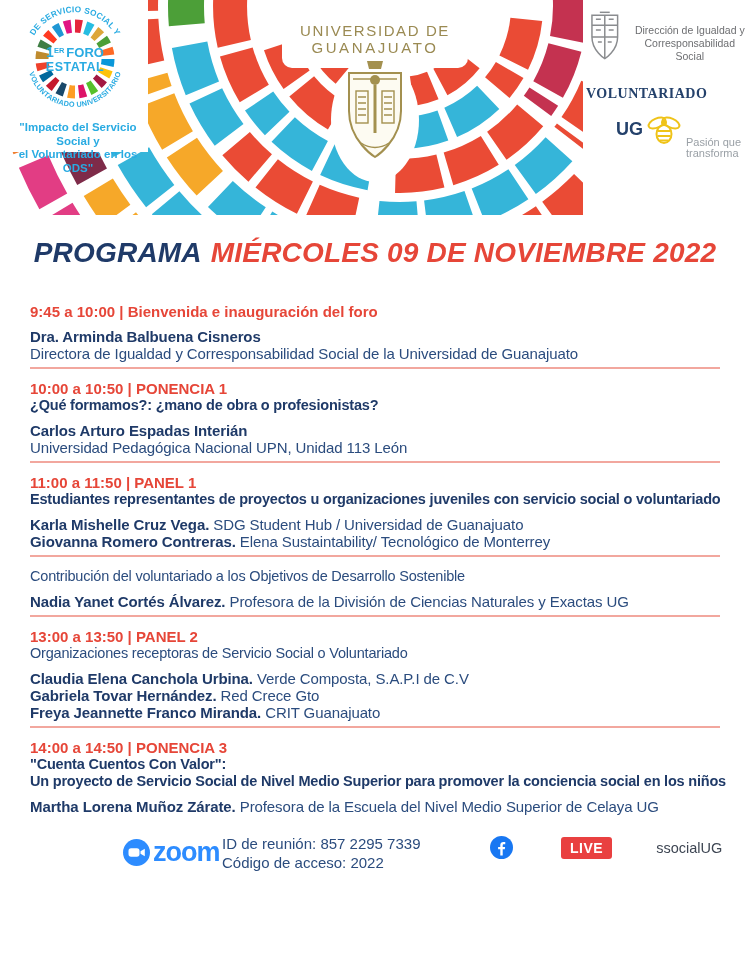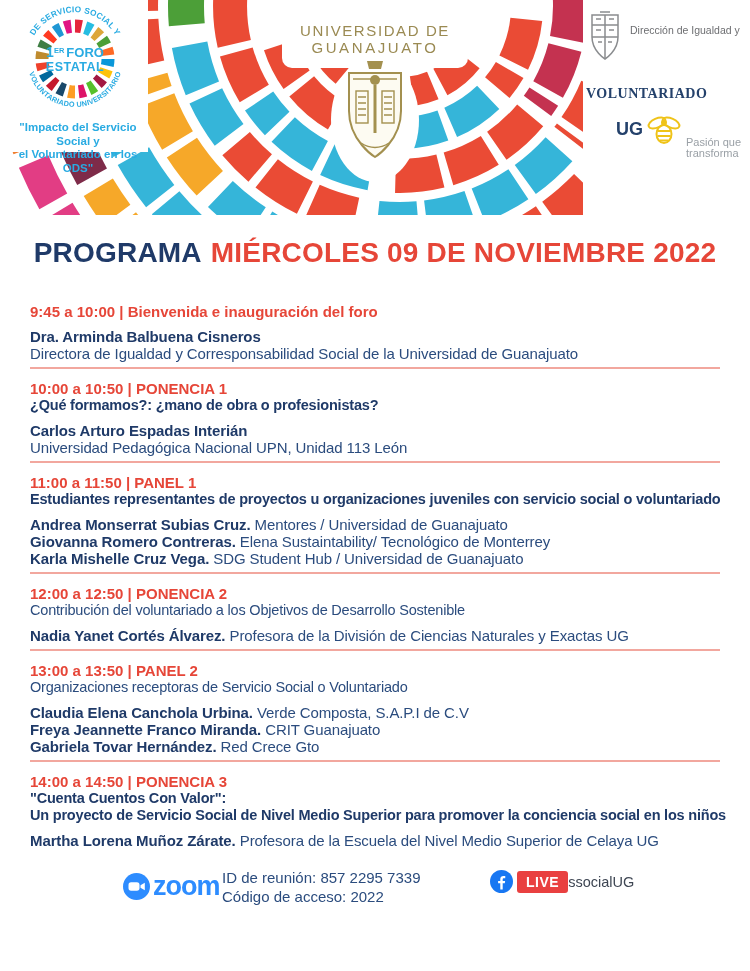--- a/index.html
+++ b/index.html
@@ -19,40 +19,40 @@
   .ug-line{font-size:15px;letter-spacing:1.6px;color:var(--gold,#9A8A52);line-height:17px;}
   .dir-logo{position:absolute;left:588px;top:10px;display:flex;align-items:flex-start;}
   .dir-text{margin-left:8px;margin-top:14px;font-size:10.5px;line-height:13px;color:var(--gray,#6D6E71);text-align:center;}
   .vol-logo{position:absolute;left:586px;top:86px;width:160px;}
   .vol-word{font-size:14px;font-weight:bold;letter-spacing:.5px;color:var(--vol_navy,#24416B);font-family:Liberation Serif, serif;}
   .vol-row{display:flex;align-items:center;margin-top:-1px;}
   .vol-ug{margin-left:30px;font-size:18px;font-weight:bold;color:var(--vol_navy,#24416B);}
   .vol-slogan{margin-left:3px;font-size:11px;line-height:10.5px;color:#9AA0A6;margin-top:36px;}
 
   
-  .title{margin-top:22px;text-align:center;font-size:28px;font-weight:bold;letter-spacing:.2px;line-height:32px;}
+  .title{margin-top:22px;text-align:center;font-size:28px;font-weight:bold;letter-spacing:.2px;line-height:32px;font-style:italic;}
   .t-program{color:var(--navy,#1E3765);margin-right:9px;}
   .t-date{color:var(--red,#E64638);}
 
   
   .sections{margin-top:34px;padding:0 30px;}
   .sec-head{font-size:15px;font-weight:bold;color:var(--red,#E64638);line-height:17px;white-space:nowrap;}
   .subtitle{font-size:14.5px;line-height:17px;color:var(--body,#2B4C7E);letter-spacing:-.2px;white-space:nowrap;}
   .subtitle.b{font-weight:bold;color:var(--navy,#1F3A68);}
   .speakers{margin-top:8px;}
   .speaker{font-size:15px;line-height:17px;color:var(--body,#2B4C7E);white-space:nowrap;letter-spacing:-.1px;}
   .speaker .name,.speaker.name{font-weight:bold;color:var(--navy,#1F3A68);}
   .divider{height:2px;background:var(--divider,#F2A79E);margin:5px 0 11px;}
 
   
   .footer{position:relative;height:72px;margin-top:6px;}
   .zoom-group{position:absolute;left:123px;top:16px;display:flex;align-items:center;}
   .zoom-word{margin-left:3px;font-size:27px;font-weight:bold;letter-spacing:-1px;color:var(--zoom_blue,#2D8CFF);}
   .meet-info{position:absolute;left:222px;top:13px;font-size:15px;line-height:19px;color:var(--body,#2B4C7E);}
-  .fb-group{position:absolute;left:490px;top:15px;display:flex;align-items:center;}
+  .fb-group{position:absolute;left:490px;top:15px;display:flex;align-items:center;gap:44px;}
   .live-badge{margin-left:4px;background:var(--live_red,#E94040);color:#fff;font-weight:bold;font-size:14px;
               padding:3px 9px;border-radius:3px;letter-spacing:.5px;}
   .fb-handle{font-size:14.5px;color:var(--handle,#3E4653);}
 </style>
 </head>
 <body>
 
 <div class="poster">
 
   <div class="hero">
@@ -234,20 +234,21 @@
       <svg width="34" height="54" viewBox="0 0 34 54">
         <g stroke="#8A8C8F" fill="none" stroke-width="1.5">
           <path d="M12 2 h10"></path>
           <path d="M4 5 H30 V27 C30 41 17 49 17 49 C17 49 4 41 4 27 Z"></path>
           <path d="M4 15 H30 M4 27 H30 M17 5 V49"></path>
           <path d="M8 9 h5 M21 9 h5 M8 20 h5 M21 20 h5 M10 32 h4 M20 32 h4"></path>
         </g>
       </svg>
       <div class="dir-text">
         <div>Dirección de Igualdad y</div>
+        <div>Corresponsabilidad Social</div>
       </div>
     </div>
 
     <div class="vol-logo">
       <div class="vol-word">VOLUNTARIADO</div>
       <div class="vol-row">
         <span class="vol-ug">UG</span>
         <svg width="38" height="30" viewBox="0 0 38 30" style="margin-left:2px">
           <g stroke="#EFC319" fill="none" stroke-width="2">
             <ellipse cx="12" cy="8" rx="9" ry="4.5" transform="rotate(-24 12 8)"></ellipse>
@@ -284,41 +285,39 @@
         <div class="speakers">
           <div class="speaker name">Carlos Arturo Espadas Interián</div>
           <div class="speaker">Universidad Pedagógica Nacional UPN, Unidad 113 León</div>
         </div>
       </section>
       <div class="divider"></div>
       <section class="sec">
         <div class="sec-head"><span class="time">11:00 a 11:50</span><span class="sep"> | </span><span class="kind">PANEL 1</span></div>
         <div class="subtitle b">Estudiantes representantes de proyectos u organizaciones juveniles con servicio social o voluntariado</div>
         <div class="speakers">
-          <div class="speaker"><span class="name">Andrea Monserrat Subias Cruz.</span><span class="aff"> Mentores / Universidad de Guanajuato</span></div>
+          <div class="speaker"><span class="name">Karla Mishelle Cruz Vega.</span><span class="aff"> SDG Student Hub / Universidad de Guanajuato</span></div>
           <div class="speaker"><span class="name">Giovanna Romero Contreras.</span><span class="aff"> Elena Sustaintability/ Tecnológico de Monterrey</span></div>
-          <div class="speaker"><span class="name">Karla Mishelle Cruz Vega.</span><span class="aff"> SDG Student Hub / Universidad de Guanajuato</span></div>
-        </div>
-      </section>
-      <div class="divider"></div>
-      <section class="sec">
-        <div class="sec-head"><span class="time">12:00 a 12:50</span><span class="sep"> | </span><span class="kind">PONENCIA 2</span></div>
+        </div>
+      </section>
+      <div class="divider"></div>
+      <section class="sec">
         <div class="subtitle">Contribución del voluntariado a los Objetivos de Desarrollo Sostenible</div>
         <div class="speakers">
           <div class="speaker"><span class="name">Nadia Yanet Cortés Álvarez.</span><span class="aff"> Profesora de la División de Ciencias Naturales y Exactas UG</span></div>
         </div>
       </section>
       <div class="divider"></div>
       <section class="sec">
         <div class="sec-head"><span class="time">13:00 a 13:50</span><span class="sep"> | </span><span class="kind">PANEL 2</span></div>
         <div class="subtitle">Organizaciones receptoras de Servicio Social o Voluntariado</div>
         <div class="speakers">
           <div class="speaker"><span class="name">Claudia Elena Canchola Urbina.</span><span class="aff"> Verde Composta, S.A.P.I de C.V</span></div>
+          <div class="speaker"><span class="name">Gabriela Tovar Hernández.</span><span class="aff"> Red Crece Gto</span></div>
           <div class="speaker"><span class="name">Freya Jeannette Franco Miranda.</span><span class="aff"> CRIT Guanajuato</span></div>
-          <div class="speaker"><span class="name">Gabriela Tovar Hernández.</span><span class="aff"> Red Crece Gto</span></div>
         </div>
       </section>
       <div class="divider"></div>
       <section class="sec">
         <div class="sec-head"><span class="time">14:00 a 14:50</span><span class="sep"> | </span><span class="kind">PONENCIA 3</span></div>
         <div class="subtitle b">"Cuenta Cuentos Con Valor":</div>
         <div class="subtitle b">Un proyecto de Servicio Social de Nivel Medio Superior para promover la conciencia social en los niños</div>
         <div class="speakers">
           <div class="speaker"><span class="name">Martha Lorena Muñoz Zárate.</span><span class="aff"> Profesora de la Escuela del Nivel Medio Superior de Celaya UG</span></div>
         </div>

